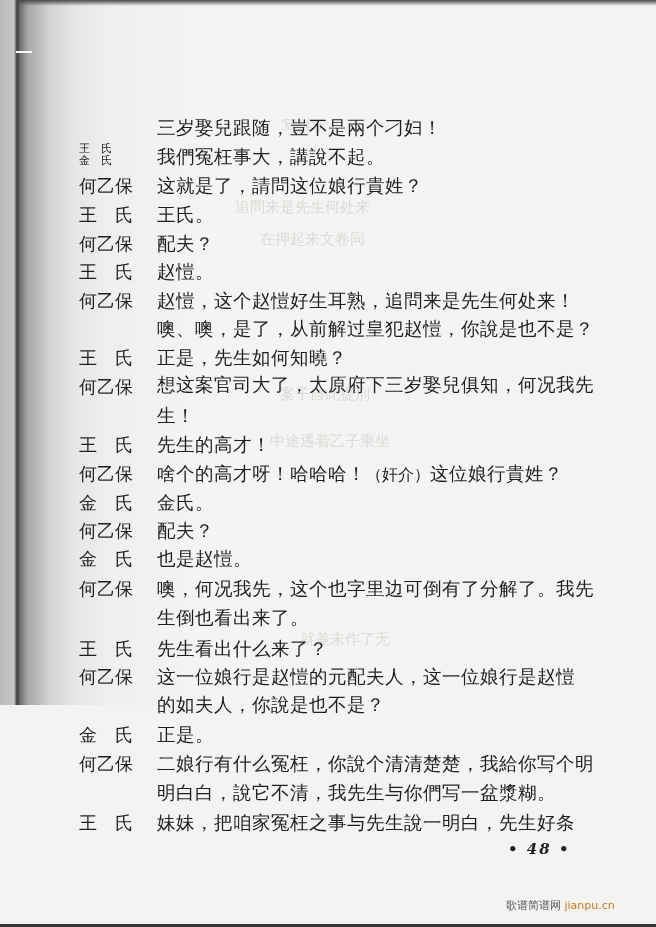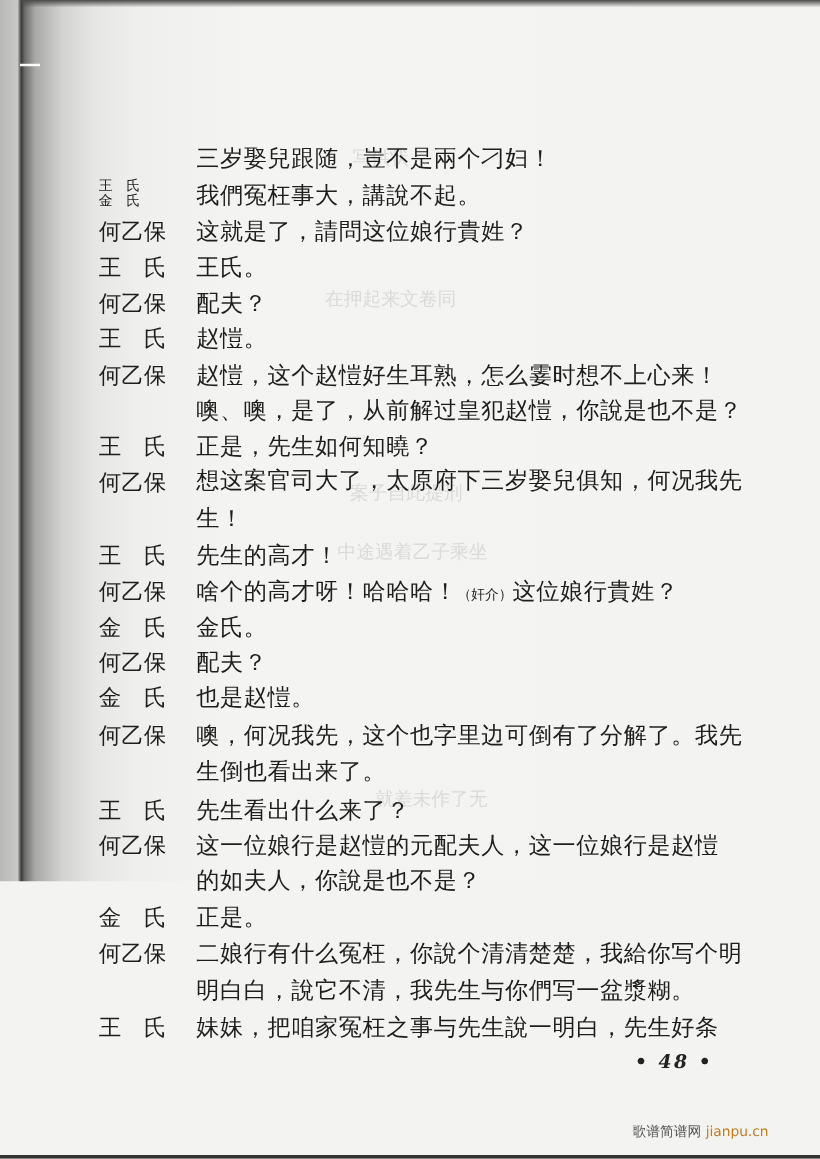--- a/index.html
+++ b/index.html
@@ -27,21 +27,21 @@
     }
     .speaker {
       position: absolute; left: 79px; width: 72px; height: 26px; line-height: 26px;
       font-size: 18px; display: flex; justify-content: space-between;
     }
     .speaker-stack {
       position: absolute; left: 79px; width: 72px; height: 28px; font-size: 11px; line-height: 12px;
     }
     .speaker-stack .row { display: flex; justify-content: space-between; width: 72px; }
     .text { position: absolute; left: 157px; }
-    .stage { font-size: 11px; letter-spacing: 0; }
+    .stage { font-size: 16px; letter-spacing: 0; }
     .bleed {
       position: absolute; color: #c9c9c6; font-size: 15px; opacity: 0.6; white-space: nowrap;
     }
     .page-number {
       position: absolute; left: 508px; top: 840px; font-size: 15px; font-style: italic; font-weight: bold;
       letter-spacing: 2px; color: #222;
     }
     .watermark {
       position: absolute; left: 506px; top: 898px; font-size: 11px; color: #555;
       font-family: "DejaVu Sans", sans-serif; white-space: nowrap;
@@ -50,20 +50,21 @@
     .bottom-bar { position: absolute; left: 0; top: 924px; width: 656px; height: 3px; background: #333; }
   </style>
 </head>
 <body>
 
 <div class="page">
   <div class="top-shadow"></div>
   <div class="left-mark"></div>
 
   <div class="bleed" style="left:282px;top:117px;">写供状</div>
+  <div class="bleed" style="left:235px;top:198px;">追問来是先生何处来</div>
   <div class="bleed" style="left:260px;top:230px;">在押起来文卷同</div>
   <div class="bleed" style="left:280px;top:385px;">案子自此提刑</div>
   <div class="bleed" style="left:270px;top:432px;">中途遇着乙子乘坐</div>
   <div class="bleed" style="left:300px;top:630px;">就差未作了无</div>
 
   <div class="script">
 
     <div class="line text" style="top:115px;">三岁娶兒跟随，豈不是兩个刁妇！</div>
 
     <div class="speaker-stack" style="top:143px;">
@@ -82,21 +83,21 @@
     <div class="speaker" style="top:202px;">王　氏</div>
     <div class="line text" style="top:202px;">王氏。</div>
 
     <div class="speaker" style="top:231px;">何乙保</div>
     <div class="line text" style="top:231px;">配夫？</div>
 
     <div class="speaker" style="top:259px;">王　氏</div>
     <div class="line text" style="top:259px;">赵愷。</div>
 
     <div class="speaker" style="top:288px;">何乙保</div>
-    <div class="line text" style="top:288px;">赵愷，这个赵愷好生耳熟，怎么霎时想不上心来！</div>
+    <div class="line text" style="top:288px;">赵愷，这个赵愷好生耳熟，追問来是先生何处来！</div>
 
     <div class="line text" style="top:316px;">噢、噢，是了，从前解过皇犯赵愷，你說是也不是？</div>
 
     <div class="speaker" style="top:345px;">王　氏</div>
     <div class="line text" style="top:345px;">正是，先生如何知曉？</div>
 
     <div class="speaker" style="top:374px;">何乙保</div>
     <div class="line text" style="top:372px;">想这案官司大了，太原府下三岁娶兒俱知，何况我先</div>
 
     <div class="line text" style="top:403px;">生！</div>

